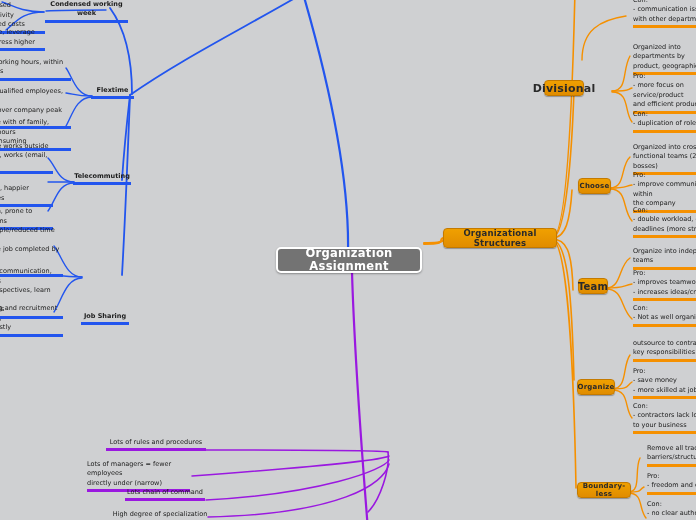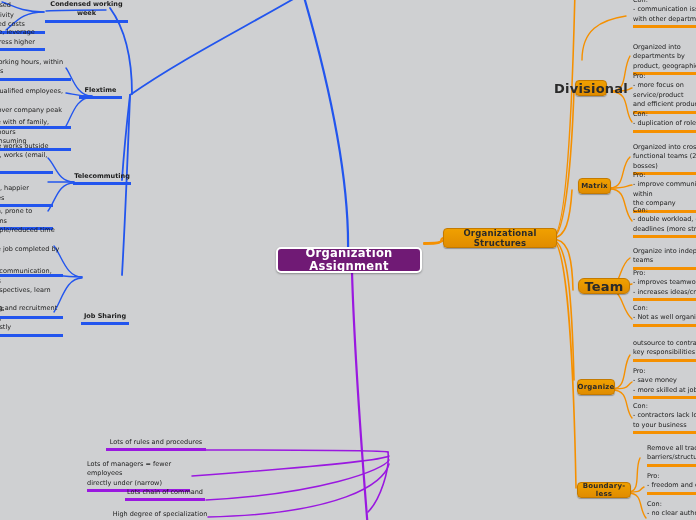--- a/index.html
+++ b/index.html
@@ -19,21 +19,21 @@
     position: absolute;
     left: 0; top: 0;
     width: 696px; height: 520px;
     pointer-events: none;
   }
 
   
   .root-node {
     position: absolute;
     box-sizing: border-box;
-    background: #701a75;
+    background: #737373;
     border: 2px solid #ffffff;
     border-radius: 5px;
     color: #ffffff;
     font-weight: bold;
     font-size: 11.5px;
     letter-spacing: .3px;
     text-align: center;
     line-height: 1.1;
     display: flex;
     align-items: center;
@@ -165,37 +165,37 @@
   </svg>
 
   <div class="root-node" style="left:276px; top:247px; width:146px; height:26px;">
     <span>Organization Assignment</span>
   </div>
 
   <div class="main-node" style="left:443px; top:228px; width:114px; height:20px;text-align:center;">
     <span>Organizational Structures</span>
   </div>
 
-  <div class="main-node" style="left:575px; top:80px; width:32px; height:16px; font-size:13px;">
+  <div class="main-node" style="left:544px; top:80px; width:40px; height:16px; font-size:11px;">
     <span>Divisional</span>
   </div>
   <div class="main-node" style="left:578px; top:178px; width:33px; height:16px; font-size:7px;">
-    <span>Matrix</span>
-  </div>
-  <div class="main-node" style="left:578px; top:278px; width:52px; height:16px; font-size:13px;border-radius:6px;">
+    <span>Choose</span>
+  </div>
+  <div class="main-node" style="left:578px; top:278px; width:30px; height:16px; font-size:10px;">
     <span>Team</span>
   </div>
   <div class="main-node" style="left:577px; top:379px; width:38px; height:16px; font-size:7px;">
     <span>Organize</span>
   </div>
   <div class="main-node" style="left:577px; top:482px; width:54px; height:16px; font-size:7px;">
     <span>Boundary-less</span>
   </div>
 
-  <div class="tnode blue center bold" style="left:78px; top:86px; width:45px;">
+  <div class="tnode blue center bold" style="left:90px; top:86px; width:45px;">
     <span class="txt">Flextime</span>
   </div>
   <div class="tnode blue center bold" style="left:72px; top:172px; width:60px;">
     <span class="txt">Telecommuting</span>
   </div>
   <div class="tnode blue center bold" style="left:80px; top:267px; width:50px;margin-top:45px;">
     <span class="txt">Job Sharing</span>
   </div>
 
   <div class="tnode blue center bold" style="left:44px; top:0px; width:85px;">

